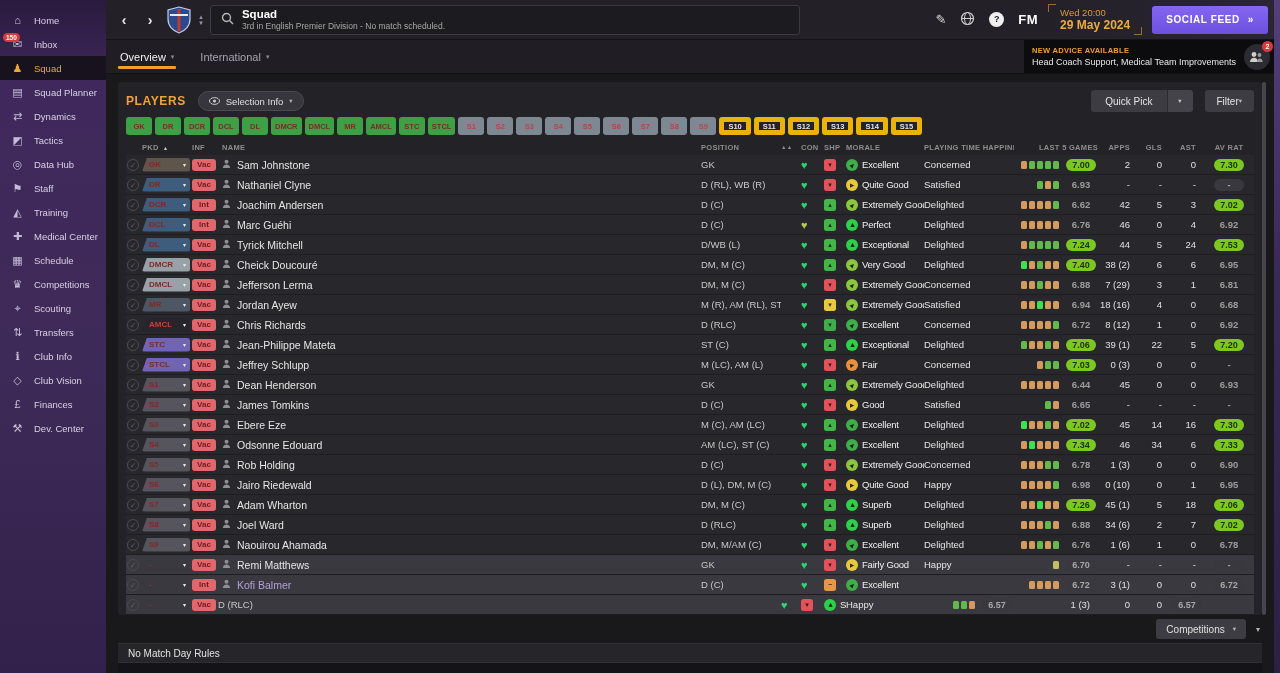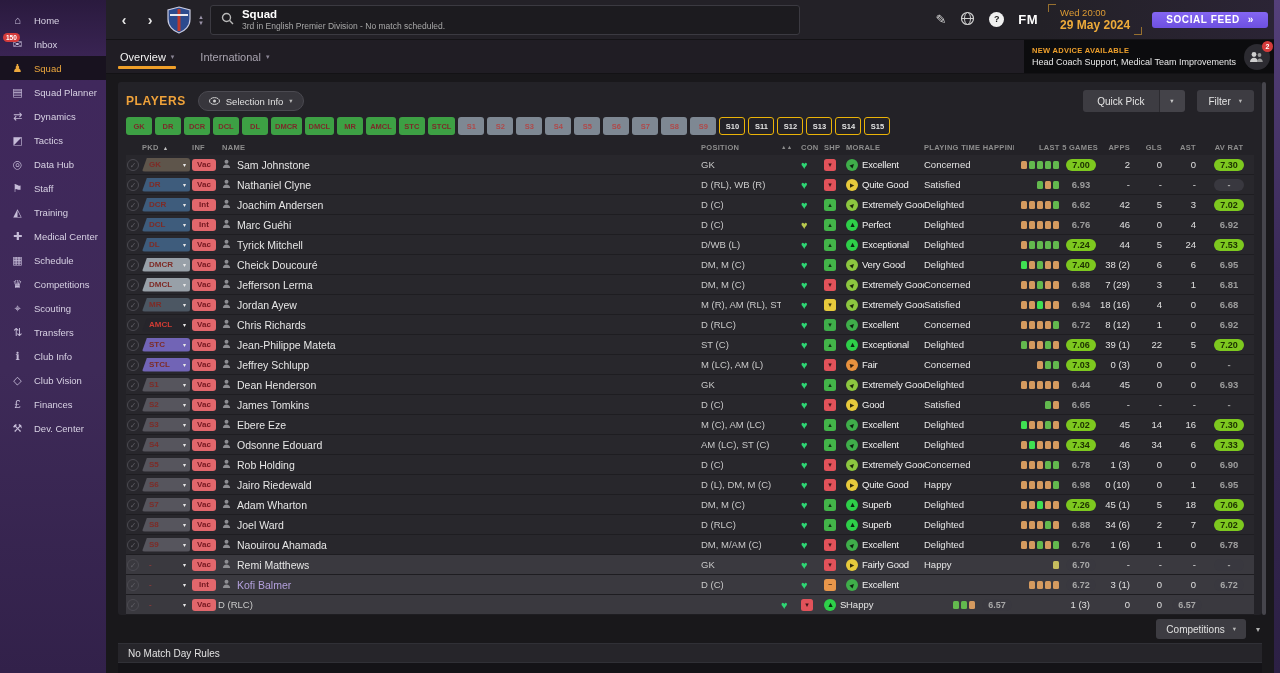--- a/index.html
+++ b/index.html
@@ -29,21 +29,21 @@
   .titlebox .t2 { font-size:8.5px; color:#a8a8a8; margin-top:1px; }
   .top-icons { display:flex; align-items:center; gap:14px; margin-left:auto; }
   .ticon { background:none; border:none; color:#d8d8d8; font-size:13px; cursor:pointer; }
   .help-circle { width:15px; height:15px; border-radius:50%; background:#f0f0f0; color:#1a1a1a; font-size:9px; font-weight:700; text-align:center; line-height:15px; }
   .fm-logo { font-size:13px; font-weight:700; color:#fff; letter-spacing:.5px; }
   .datebox { position:relative; padding:3px 12px; margin:0 4px; text-align:left; cursor:pointer; }
   .datebox::before { content:""; position:absolute; left:0; top:0; width:7px; height:7px; border-left:1px solid #97702f; border-top:1px solid #97702f; }
   .datebox::after { content:""; position:absolute; right:0; bottom:0; width:7px; height:7px; border-right:1px solid #97702f; border-bottom:1px solid #97702f; }
   .datebox .time { font-size:9.5px; color:#dd9b33; }
   .datebox .date { font-size:12px; font-weight:700; color:#eeab3a; }
-  .social { height:16px; padding:0 14px; background:linear-gradient(180deg,#8466f2,#6d50e0); border:none; border-radius:3px; color:#fff; font-size:10px; font-weight:700; letter-spacing:.6px; cursor:pointer; display:flex; align-items:center; gap:8px; }
+  .social { height:28px; padding:0 14px; background:linear-gradient(180deg,#8466f2,#6d50e0); border:none; border-radius:3px; color:#fff; font-size:10px; font-weight:700; letter-spacing:.6px; cursor:pointer; display:flex; align-items:center; gap:8px; }
 
   
   .row2 { height:34px; background:#201d24; display:flex; align-items:stretch; border-bottom:1px solid #131215; }
   .tabs { display:flex; align-items:stretch; padding-left:14px; gap:26px; flex:1;text-align:center; }
   .tab { display:flex; align-items:center; gap:5px; font-size:11px; color:#a8a3af; cursor:pointer; position:relative; }
   .tab .dd { font-size:7px; color:#8a8594; }
   .tab.active { color:#f2f2f2; }
   .tab.active::after { content:""; position:absolute; left:-2px; right:-2px; bottom:4px; height:3px; background:#ef9f29; border-radius:1px; }
   .advice { width:250px; flex:none; background:#0c0c0e; display:flex; align-items:center; padding:3px 8px; gap:8px; cursor:pointer; }
   .adv-label { font-size:7.5px; font-weight:700; color:#efa02c; letter-spacing:.3px; }
@@ -56,27 +56,27 @@
   .panel { background:#232227; border-radius:3px; padding:5px 8px 0; position:relative; }
 
   .players-bar { height:28px; display:flex; align-items:center; gap:12px; }
   .players-title { font-size:12px; font-weight:700; color:#efa23a; letter-spacing:.6px; }
   .selinfo { height:20px; display:flex; align-items:center; gap:6px; background:#37363c; border:1px solid #4b4a51; border-radius:11px; color:#e0e0e0; font-size:9.5px; padding:0 10px; cursor:pointer; }
   .selinfo .dd, .filterbtn .dd, .comp-btn .dd { font-size:6.5px; color:#b8b8b8; }
   .spacer { flex:1; }
   .qp { display:flex; height:22px; cursor:pointer; }
   .qp .qp-main { background:#3d3c42; border-radius:3px 0 0 3px; font-size:10px; color:#e4e4e4; display:flex; align-items:center; padding:0 14px; }
   .qp .qp-dd { background:#444349; border-left:1px solid #2c2b30; border-radius:0 3px 3px 0; width:26px; display:flex; align-items:center; justify-content:center; font-size:6.5px; color:#c8c8c8; }
-  .filterbtn { height:22px; background:#3d3c42; border:none; border-radius:3px; color:#e4e4e4; font-size:10px; display:flex; align-items:center; gap:8px; padding:0 12px; cursor:pointer; }
+  .filterbtn { height:22px; background:#3d3c42; border:none; border-radius:3px; color:#e4e4e4; font-size:10px; display:flex; align-items:center; padding:0 12px; cursor:pointer; }
 
   .pos-filters { display:flex; gap:3px; margin:2px 0 4px; }
   .pos-btn { height:18px; min-width:26px; padding:0 4px; border:none; border-radius:3px; font-size:7.5px; font-weight:700; cursor:pointer; font-family:inherit; }
   .pos-btn.green { background:#3da044; color:#7c2a2a; }
   .pos-btn.gray  { background:#7e8893; color:#b04848; }
-  .pos-btn.dark  { background:#232228; color:#e4e4e4; border:1px solid #eab308; }
+  .pos-btn.dark  { background:#232228; color:#e4e4e4; border:5px solid #eab308; }
 
   .thead,.trow { display:grid; grid-template-columns:16px 50px 26px minmax(0,1fr) 80px 20px 23px 22px 78px 90px 84px 40px 32px 34px 50px; align-items:center; }
   .thead { height:16px; font-size:7.5px; font-weight:700; color:#8d8d8d; letter-spacing:.3px; }
   .thead .th { overflow:hidden; white-space:nowrap; cursor:pointer; }
   .thead .sort { font-size:5.5px; color:#c0c0c0; margin-left:4px; }
   .thead .arr2 { font-size:5.5px; color:#8d8d8d; }
   .num-h { text-align:right; padding-right:8px; }
   .av-h { text-align:center; }
 
   .tbody { position:relative; }

